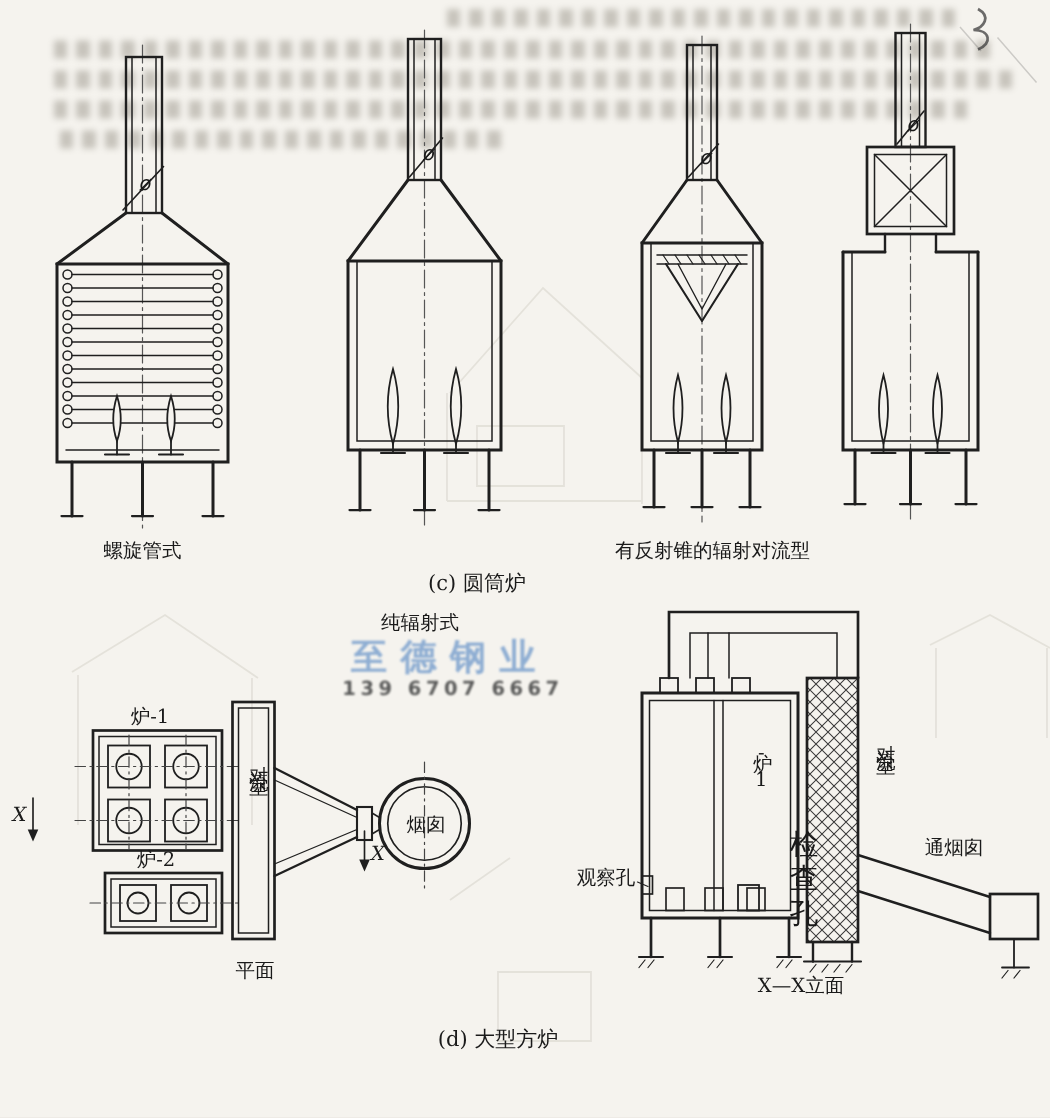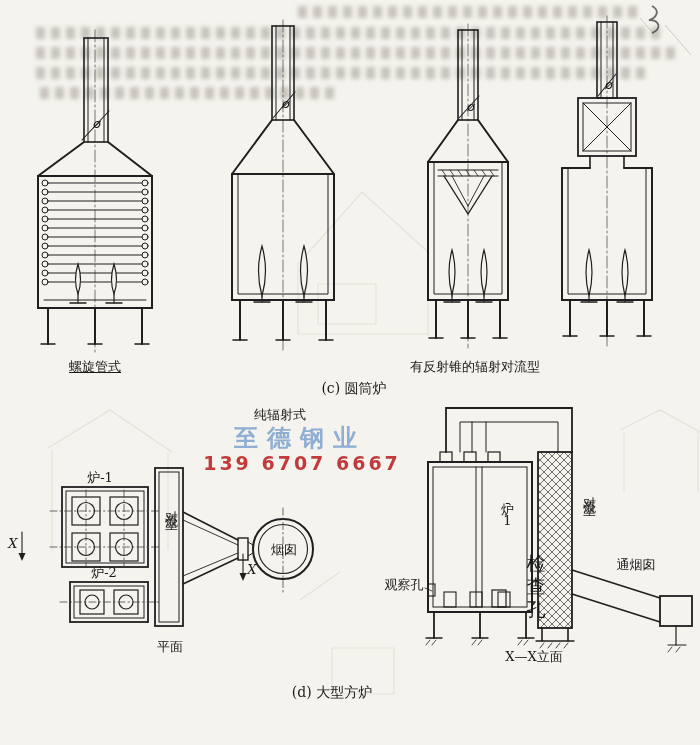--- a/index.html
+++ b/index.html
@@ -12,21 +12,21 @@
   .lbl{position:absolute;font-size:13px;white-space:nowrap;transform:translateX(-50%);}
   .lbl2{position:absolute;font-size:19px;width:32px;line-height:1.2;text-align:center;margin-left:36px;}
   .vlabel{position:absolute;writing-mode:vertical-rl;text-orientation:upright;font-size:13px;letter-spacing:3px;white-space:nowrap;}
   .phi{position:absolute;font-style:italic;font-size:13px;font-family:"DejaVu Sans","Liberation Sans",sans-serif;transform:translate(-50%,-50%);}
   .caption{font-size:14px;}
   .figcap{font-size:14.5px;letter-spacing:1px;}
   .xmark{font-style:italic;font-size:13px;}
   .wm{position:absolute;transform:translateX(-50%);filter:blur(0.6px);opacity:.85;white-space:nowrap;
       font-family:"DejaVu Sans","Liberation Sans",sans-serif;}
   .wm-brand{color:#7da2ce;font-size:24px;letter-spacing:9px;font-weight:bold;}
-  .wm-phone{color:#b91c1c;font-size:19px;letter-spacing:3px;font-weight:bold;}
+  .wm-phone{color:#404040;font-size:13px;letter-spacing:3px;font-weight:bold;}
   .blurline{position:absolute;height:12px;filter:blur(2.2px);opacity:.33;
       background:repeating-linear-gradient(90deg,#6b6557 0 9px,rgba(0,0,0,0) 9px 15px);}
 </style>
 </head>
 <body>
 
 <div class="page">
 
   <div class="blurline" style="left:298px;top:6px;width:340px;"></div>
   <div class="blurline" style="left:36px;top:27px;width:628px;"></div>
@@ -218,25 +218,25 @@
         <path d="M672,647 l-4,5 M680,647 l-4,5" stroke-width="0.8"></path>
       </g>
     </g>
   </svg>
 
   <div class="phi" style="left:97px;top:123px;">ø</div>
   <div class="phi" style="left:286px;top:103px;">ø</div>
   <div class="phi" style="left:471px;top:106px;">ø</div>
   <div class="phi" style="left:609px;top:84px;">ø</div>
 
-  <div class="lbl" style="left:95px;top:358px;text-decoration:underline;">螺旋管式</div>
+  <div class="lbl" style="left:95px;top:358px;">螺旋管式</div>
   <div class="lbl" style="left:280px;top:358px;margin-top:48px;">纯辐射式</div>
   <div class="lbl" style="left:475px;top:358px;">有反射锥的辐射对流型</div>
 
-  <div class="lbl caption" style="left:318px;top:380px;margin-left:36px;">(c) 圆筒炉</div>
+  <div class="lbl caption" style="left:318px;top:380px;">(c) 圆筒炉</div>
 
   <div class="wm wm-brand" style="left:300px;top:422px;text-align:center;">至德钢业</div>
   <div class="wm wm-phone" style="left:302px;top:452px;">139 6707 6667</div>
 
   <div class="lbl" style="left:100px;top:469px;">炉-1</div>
   <div class="lbl" style="left:104px;top:564px;">炉-2</div>
   <div class="vlabel" style="left:162px;top:500px;">对流室</div>
   <div class="lbl" style="left:284px;top:541px;">烟囱</div>
   <div class="lbl xmark" style="left:13px;top:536px;">X</div>
   <div class="lbl xmark" style="left:252px;top:562px;">X</div>

